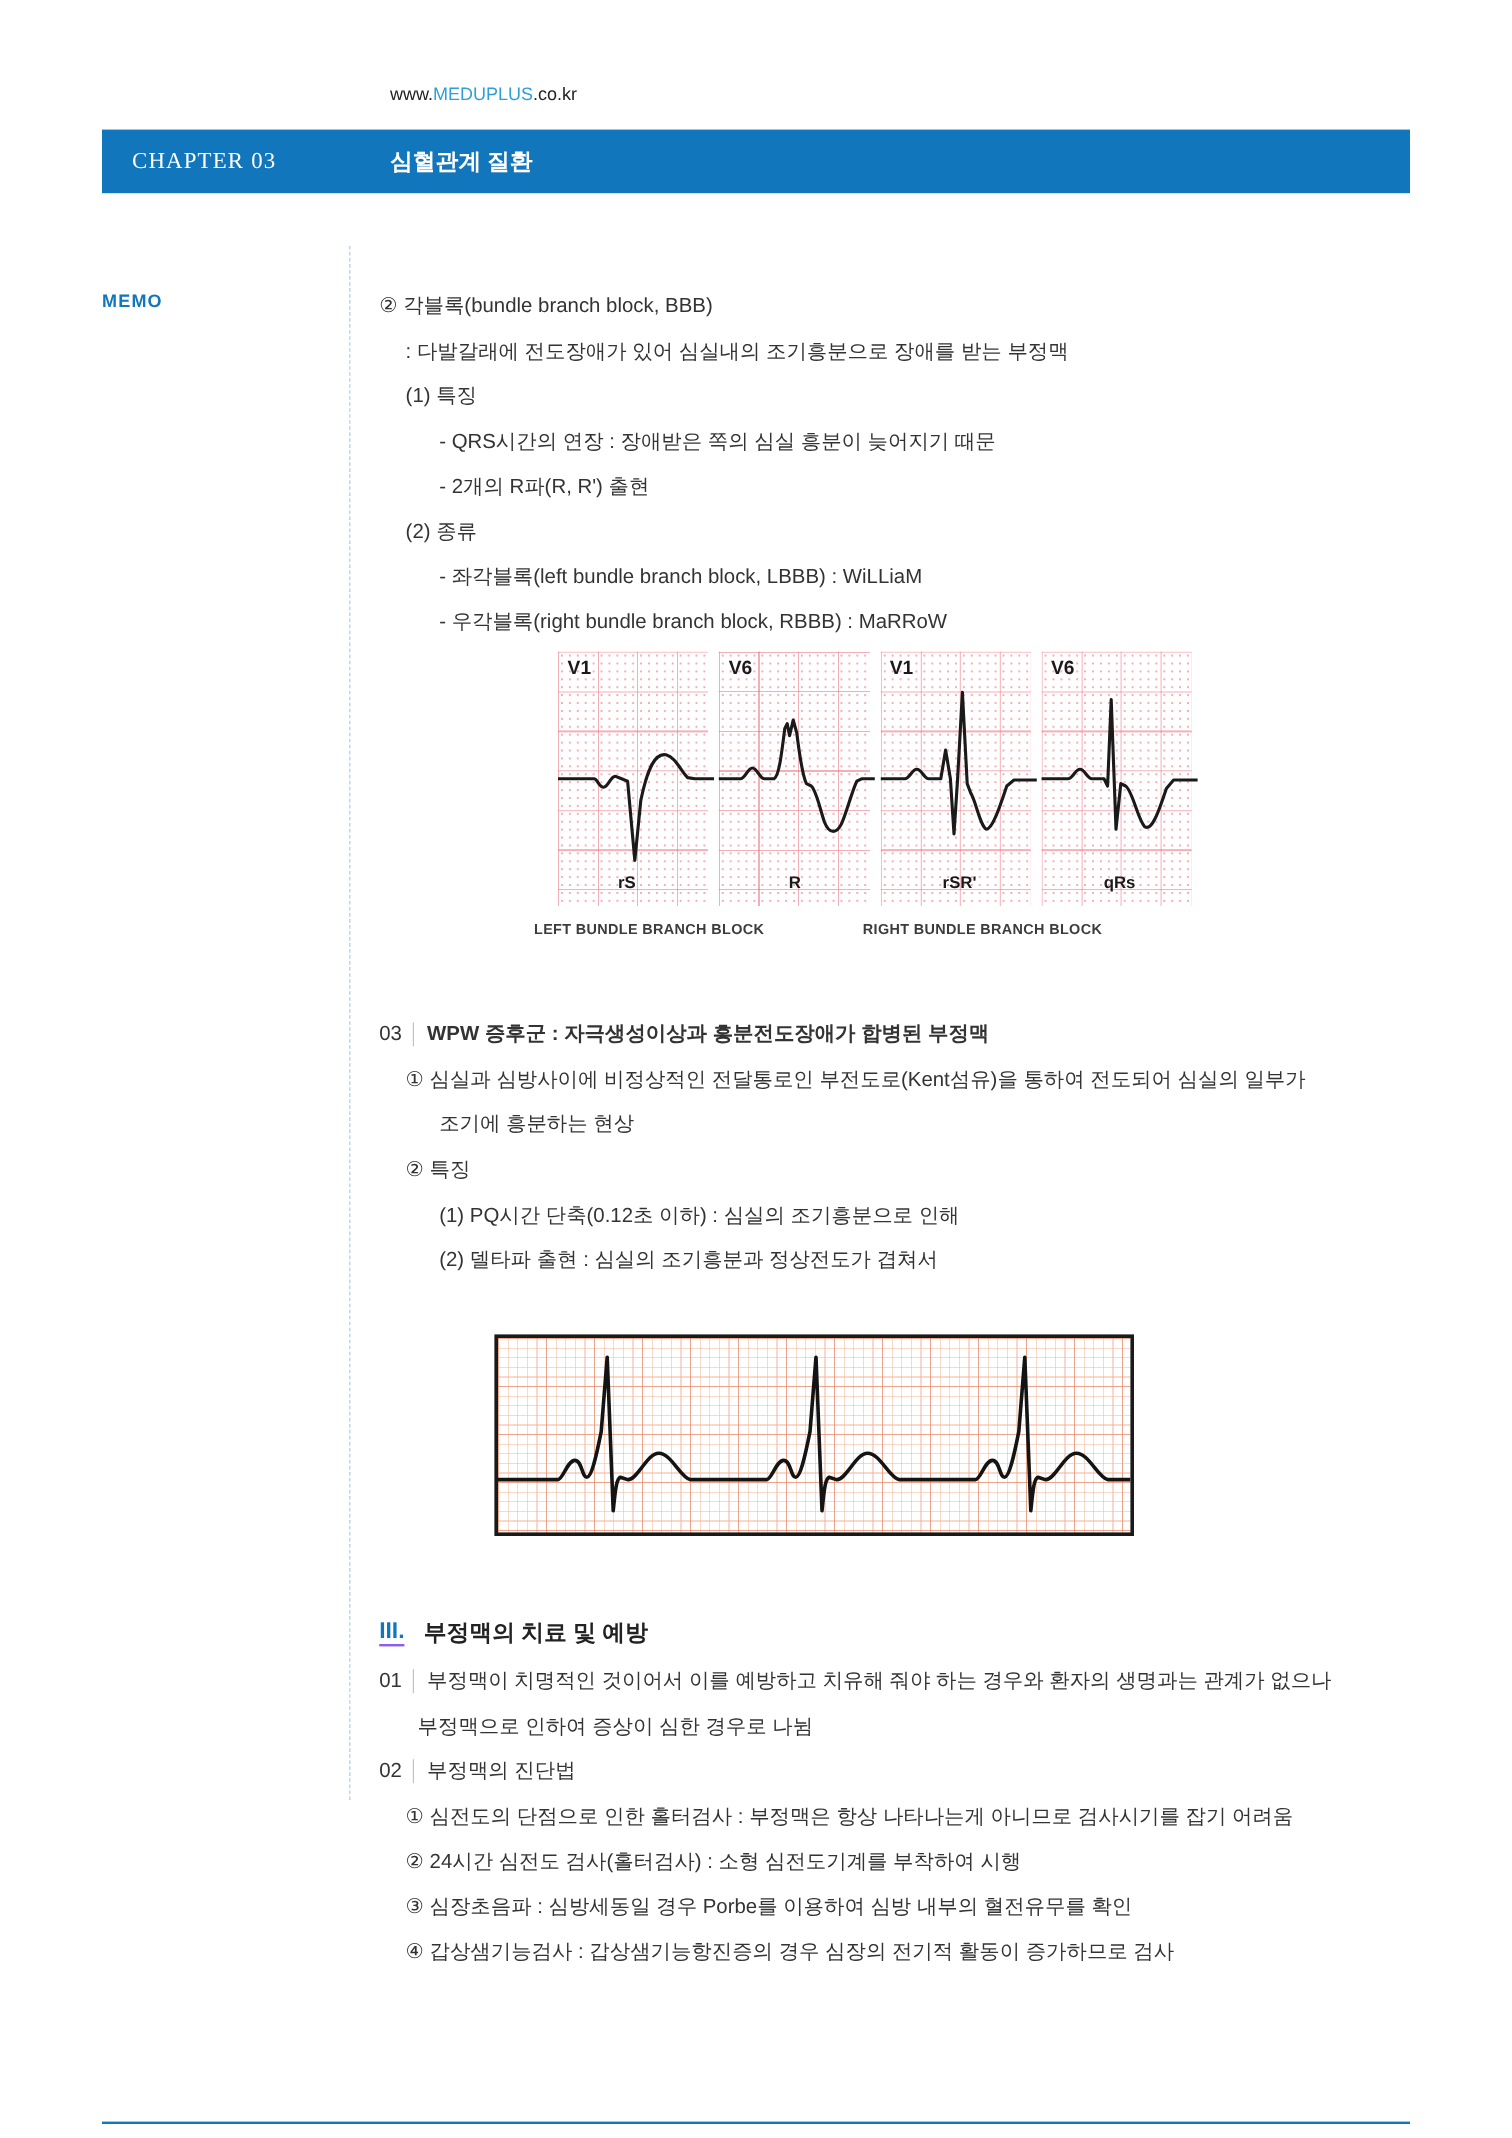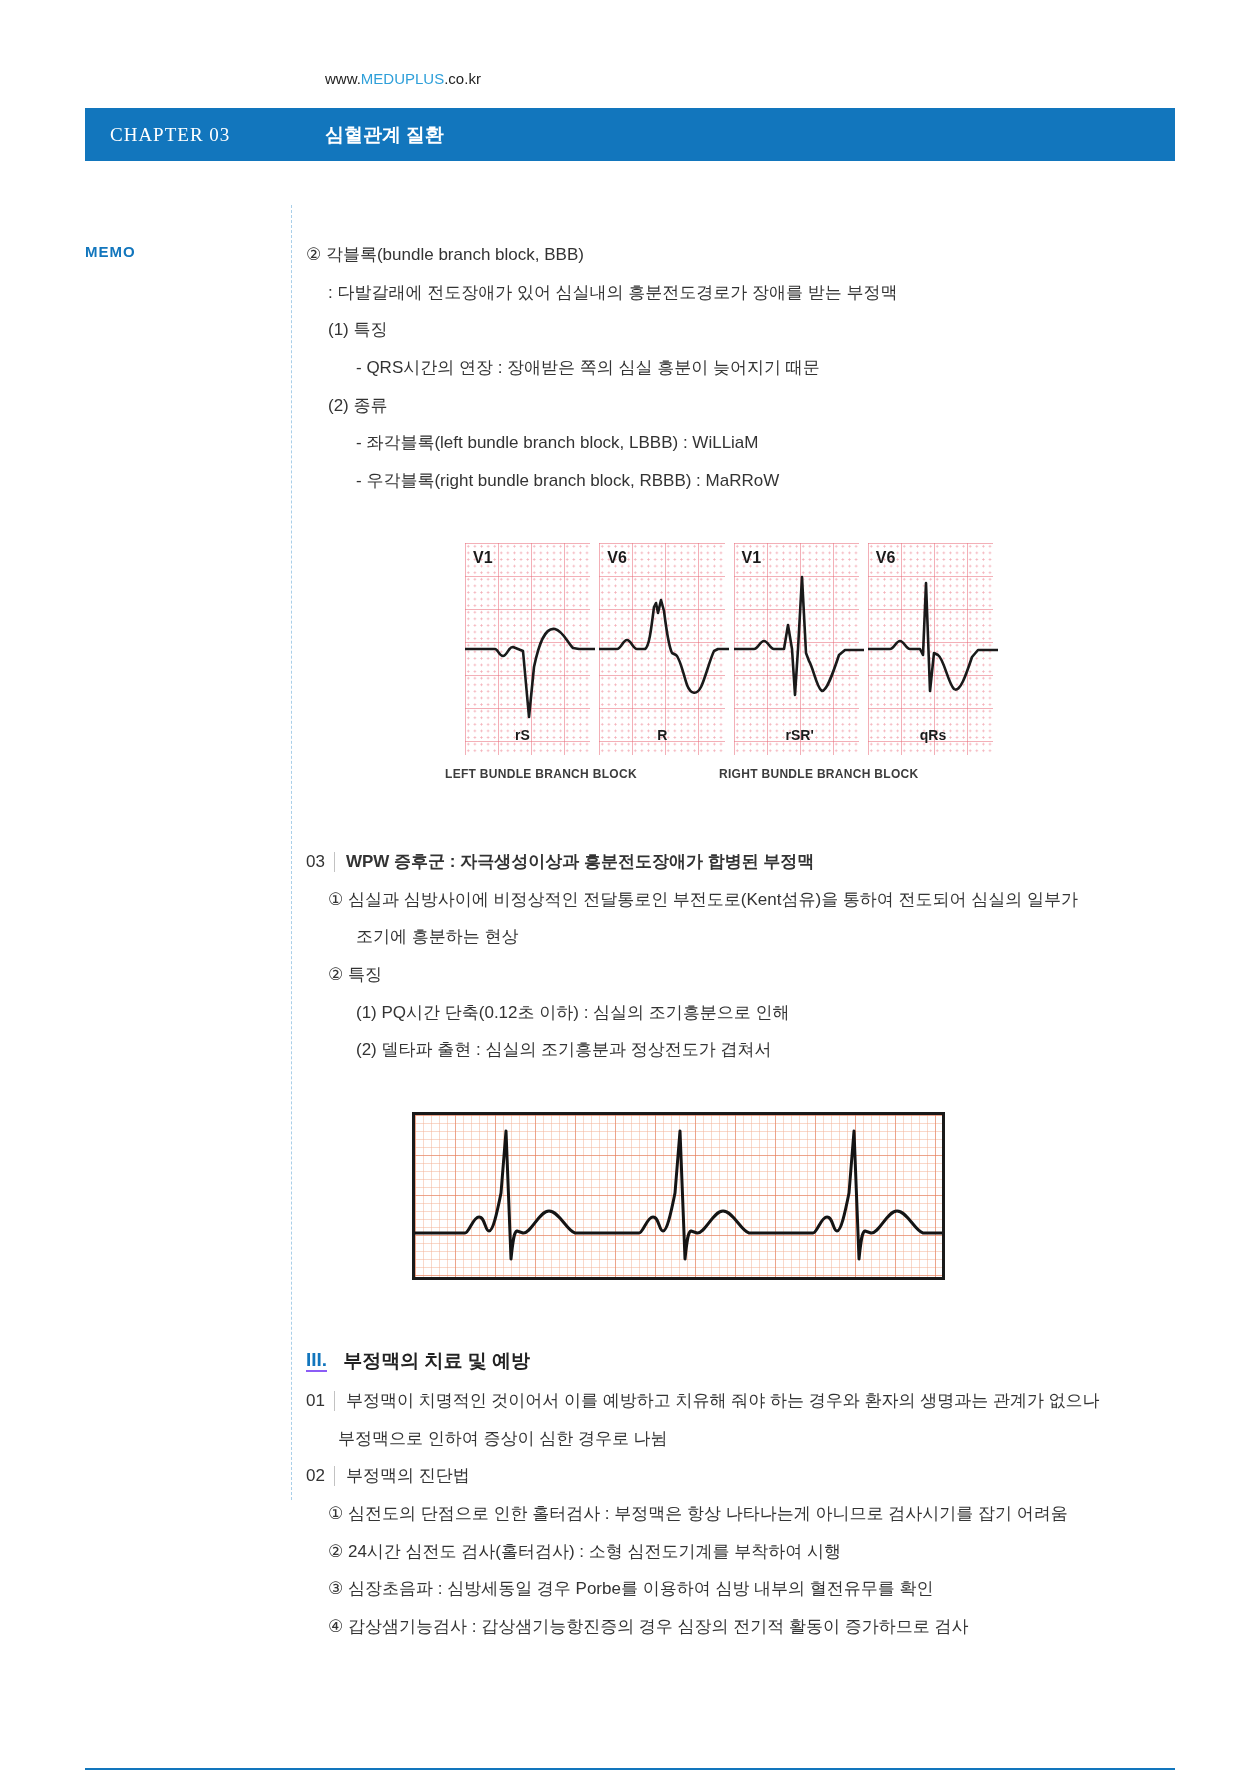--- a/index.html
+++ b/index.html
@@ -15,21 +15,21 @@
   .chapter-bar{
     position:absolute;left:85px;top:108px;width:1090px;height:53px;
     background:#1276bd;color:#fff;display:flex;align-items:center;font-family:Liberation Serif, serif;
   }
   .chapter-label{font-size:19px;font-weight:400;letter-spacing:1px;margin-left:25px;}
   .chapter-title{font-size:19px;font-weight:700;position:absolute;left:240px;}
   
   .memo{position:absolute;left:85px;top:243px;color:#1276bd;font-weight:700;font-size:15px;letter-spacing:1px;}
   .memo-divider{position:absolute;left:291px;top:205px;height:1295px;width:0;border-left:1px dashed #a9cfe9;}
   
-  .block{position:absolute;left:306px;width:860px;}
+  .block{position:absolute;left:316px;width:860px;}
   .tline{height:37.6px;display:flex;align-items:center;font-size:17px;color:#333;white-space:nowrap;}
   .ind1{padding-left:22px;}
   .ind2{padding-left:50px;}
   .bold{font-weight:700;}
   .numsep{display:inline-block;width:1px;height:20px;background:#c2c2c2;margin:0 11px 0 9px;flex:0 0 auto;}
   .num{color:#333;}
   
   .roman{color:#1276bd;font-weight:700;font-size:19px;border-bottom:2px solid #8b5cf6;margin-right:16px;line-height:1.05;}
   .sec-title{font-weight:700;font-size:19px;color:#222;}
   
@@ -73,23 +73,24 @@
 <div class="chapter-bar">
   <span class="chapter-label">CHAPTER 03</span>
   <span class="chapter-title">심혈관계 질환</span>
 </div>
 
 <div class="memo">MEMO</div>
 <div class="memo-divider"></div>
 
 <div class="block" style="top:236px;">
   <div class="tline">② 각블록(bundle branch block, BBB)</div>
-  <div class="tline ind1">: 다발갈래에 전도장애가 있어 심실내의 흥분전도경로가 장애를 받는 부정맥</div>
+  <div class="tline ind1">: 다발갈래에 전도장애가 있어 심실내의 조기흥분으로 장애를 받는 부정맥</div>
   <div class="tline ind1">(1) 특징</div>
   <div class="tline ind2">- QRS시간의 연장 : 장애받은 쪽의 심실 흥분이 늦어지기 때문</div>
+  <div class="tline ind2">- 2개의 R파(R, R') 출현</div>
   <div class="tline ind1">(2) 종류</div>
   <div class="tline ind2">- 좌각블록(left bundle branch block, LBBB) : WiLLiaM</div>
   <div class="tline ind2">- 우각블록(right bundle branch block, RBBB) : MaRRoW</div>
 </div>
 
 <div class="ecg-fig">
   <div class="ecg-panels">
     <div class="ecg-panel">
       <svg class="ecg-wave" width="130" height="212" viewBox="0 0 130 212">
         <path d="M0,106 H30 C33,106 34,113 38,113 C42,113 44,103 48,104 L53,106 L58,108 L64,174 L69,124 C74,100 80,84 90,86 C98,88 102,99 108,105 L114,106 H130" fill="none" stroke="#1a1a1a" stroke-width="2.6" stroke-linecap="round" stroke-linejoin="round"></path>

